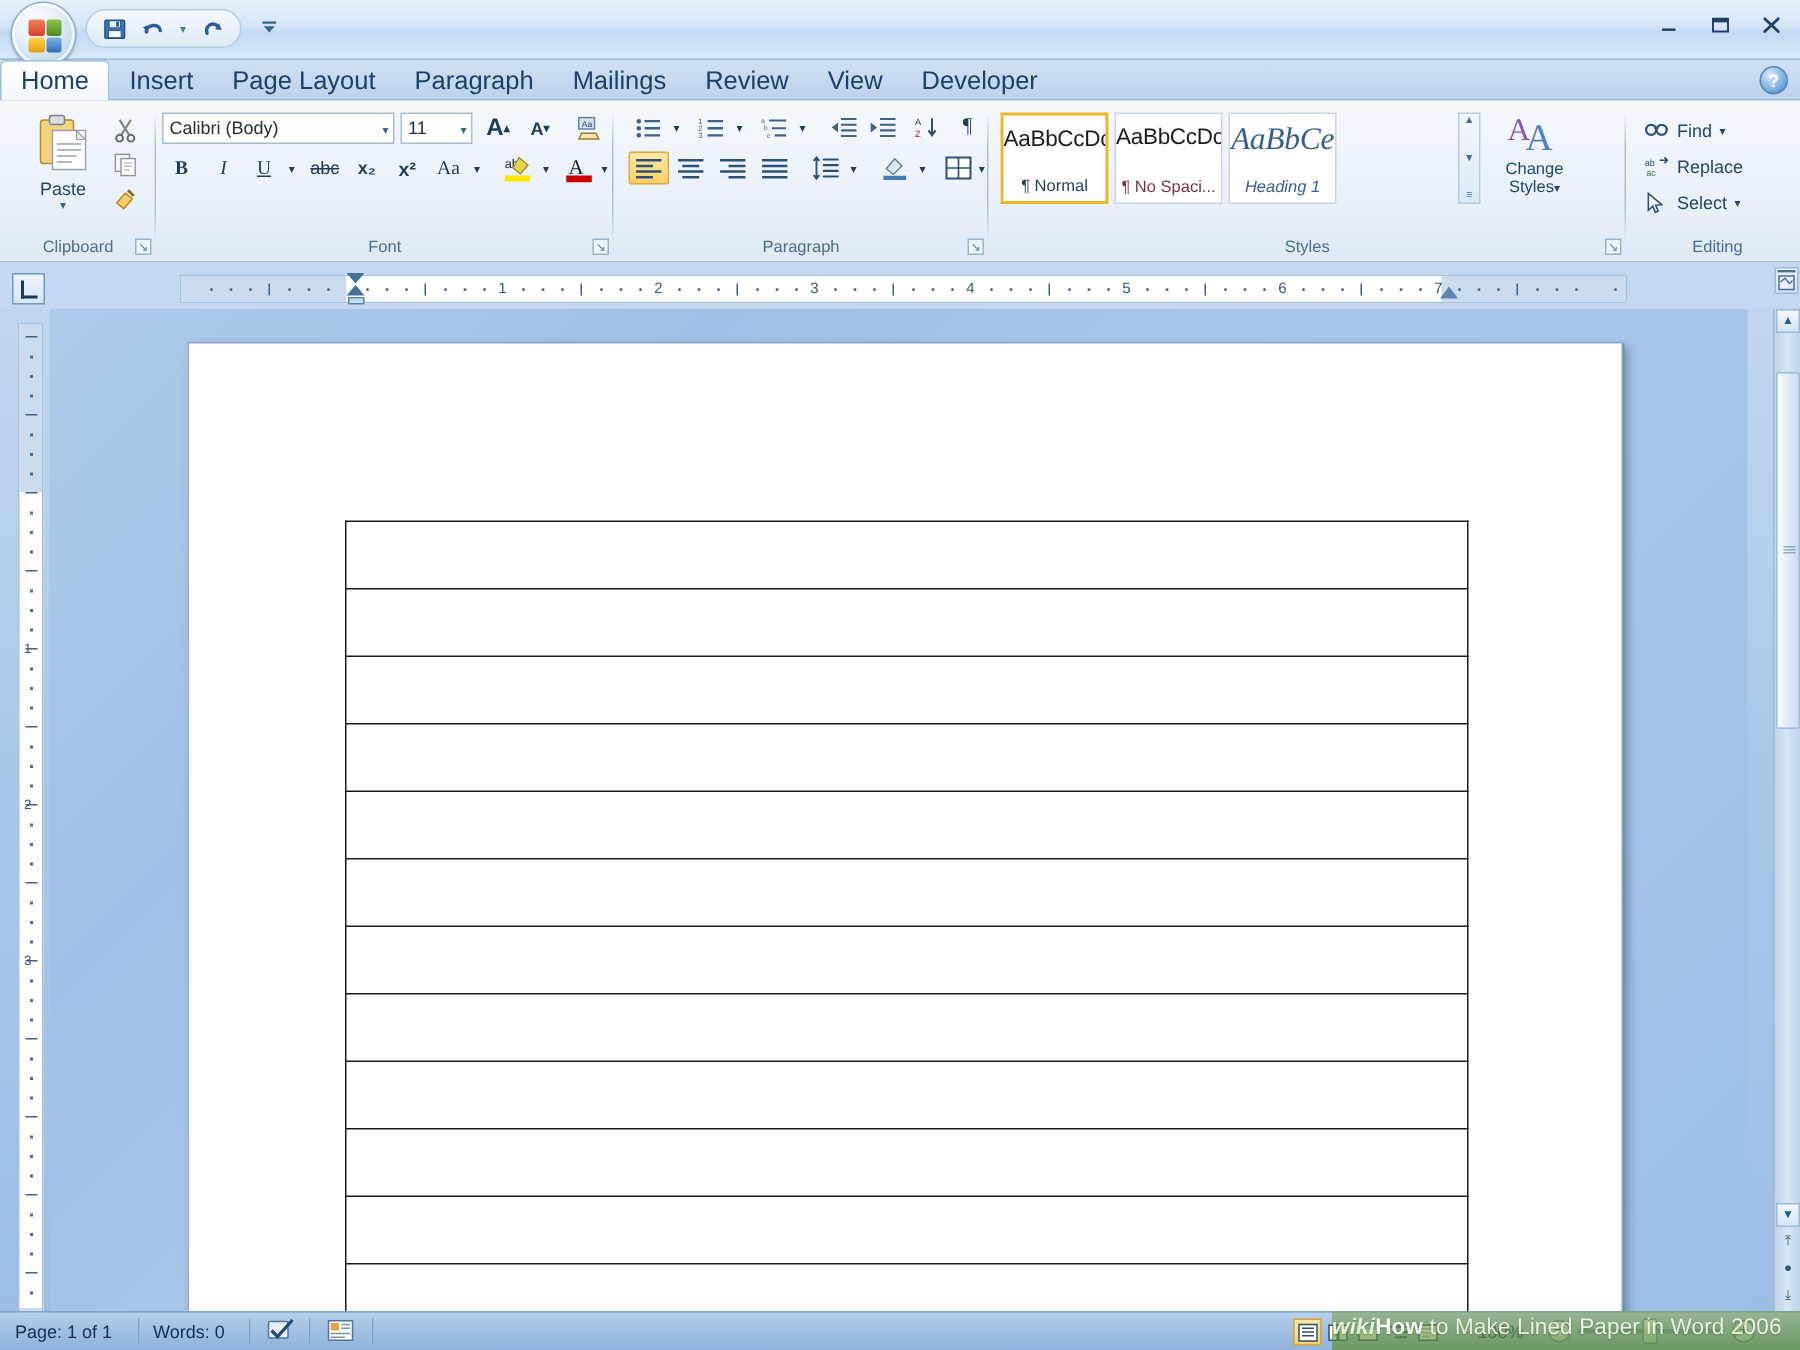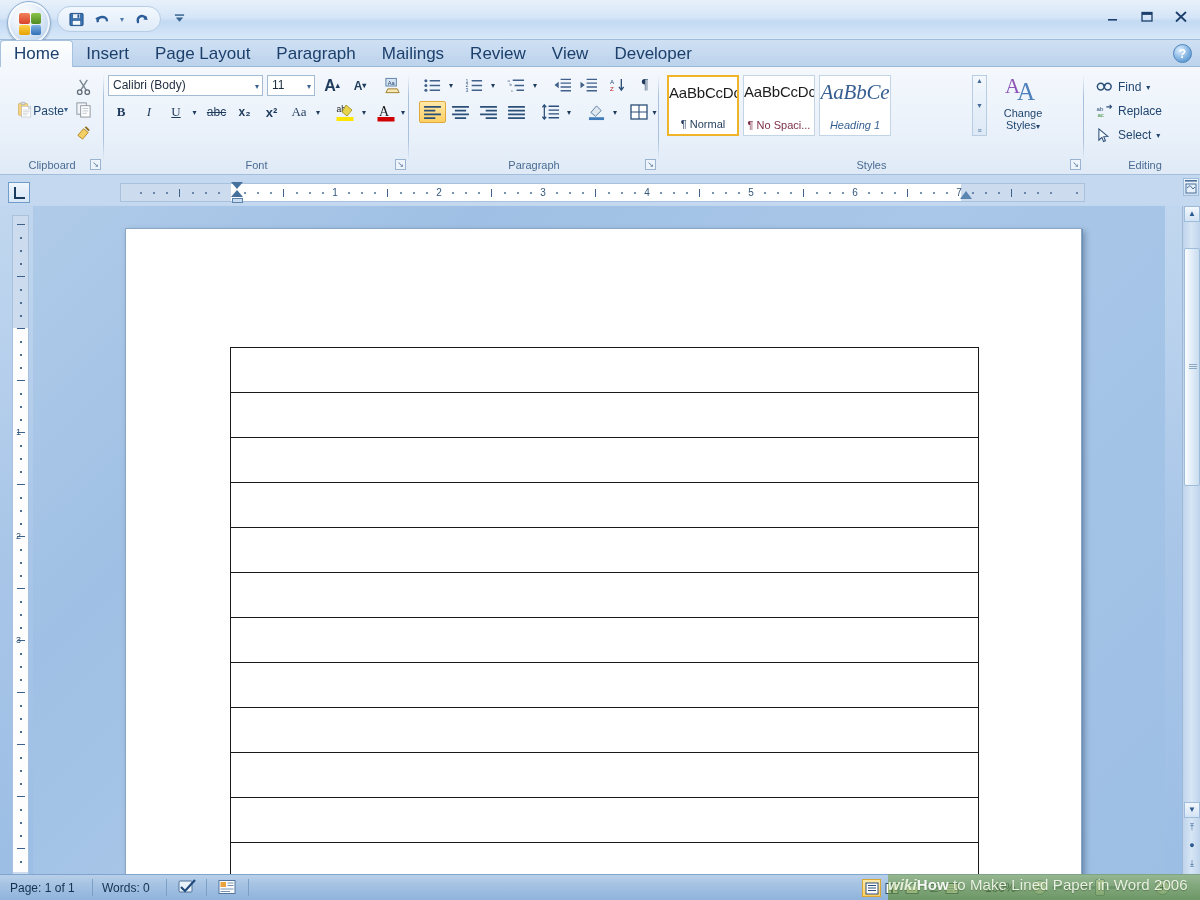--- a/index.html
+++ b/index.html
@@ -103,21 +103,21 @@
   .group-sep { position:absolute; top:6px; width:1px; height:86px; background:linear-gradient(to bottom,rgba(160,185,214,0),#a9c1dc 25%,#a9c1dc 75%,rgba(160,185,214,0)); }
   .dlg {
     position:absolute; bottom:3px; right:3px; width:11px; height:11px;
     border:1px solid #9ab3cf; background:#eef4fb; font-size:8px; color:#5a7ba0;
     text-align:center; line-height:9px;
   }
 
   
   .paste-btn {
     position:absolute; left:16px; top:6px; width:52px; height:70px;
-    display:flex; flex-direction:row; align-items:center; justify-content:flex-start;
+    display:flex; flex-direction:column; align-items:center; justify-content:flex-start;
     font-size:12px; color:#22476f;text-align:center;
   }
   .paste-label { margin-top:2px; }
   .paste-arrow { font-size:8px; margin-top:-1px; color:#3a6492; }
   .clip-minis { position:absolute; left:66px; top:6px; width:34px; }
   .clip-mini { width:34px; height:23px; display:flex; align-items:center; justify-content:center; }
 
   
   .fontname {
     position:absolute; left:4px; top:6px; width:155px; height:21px;

